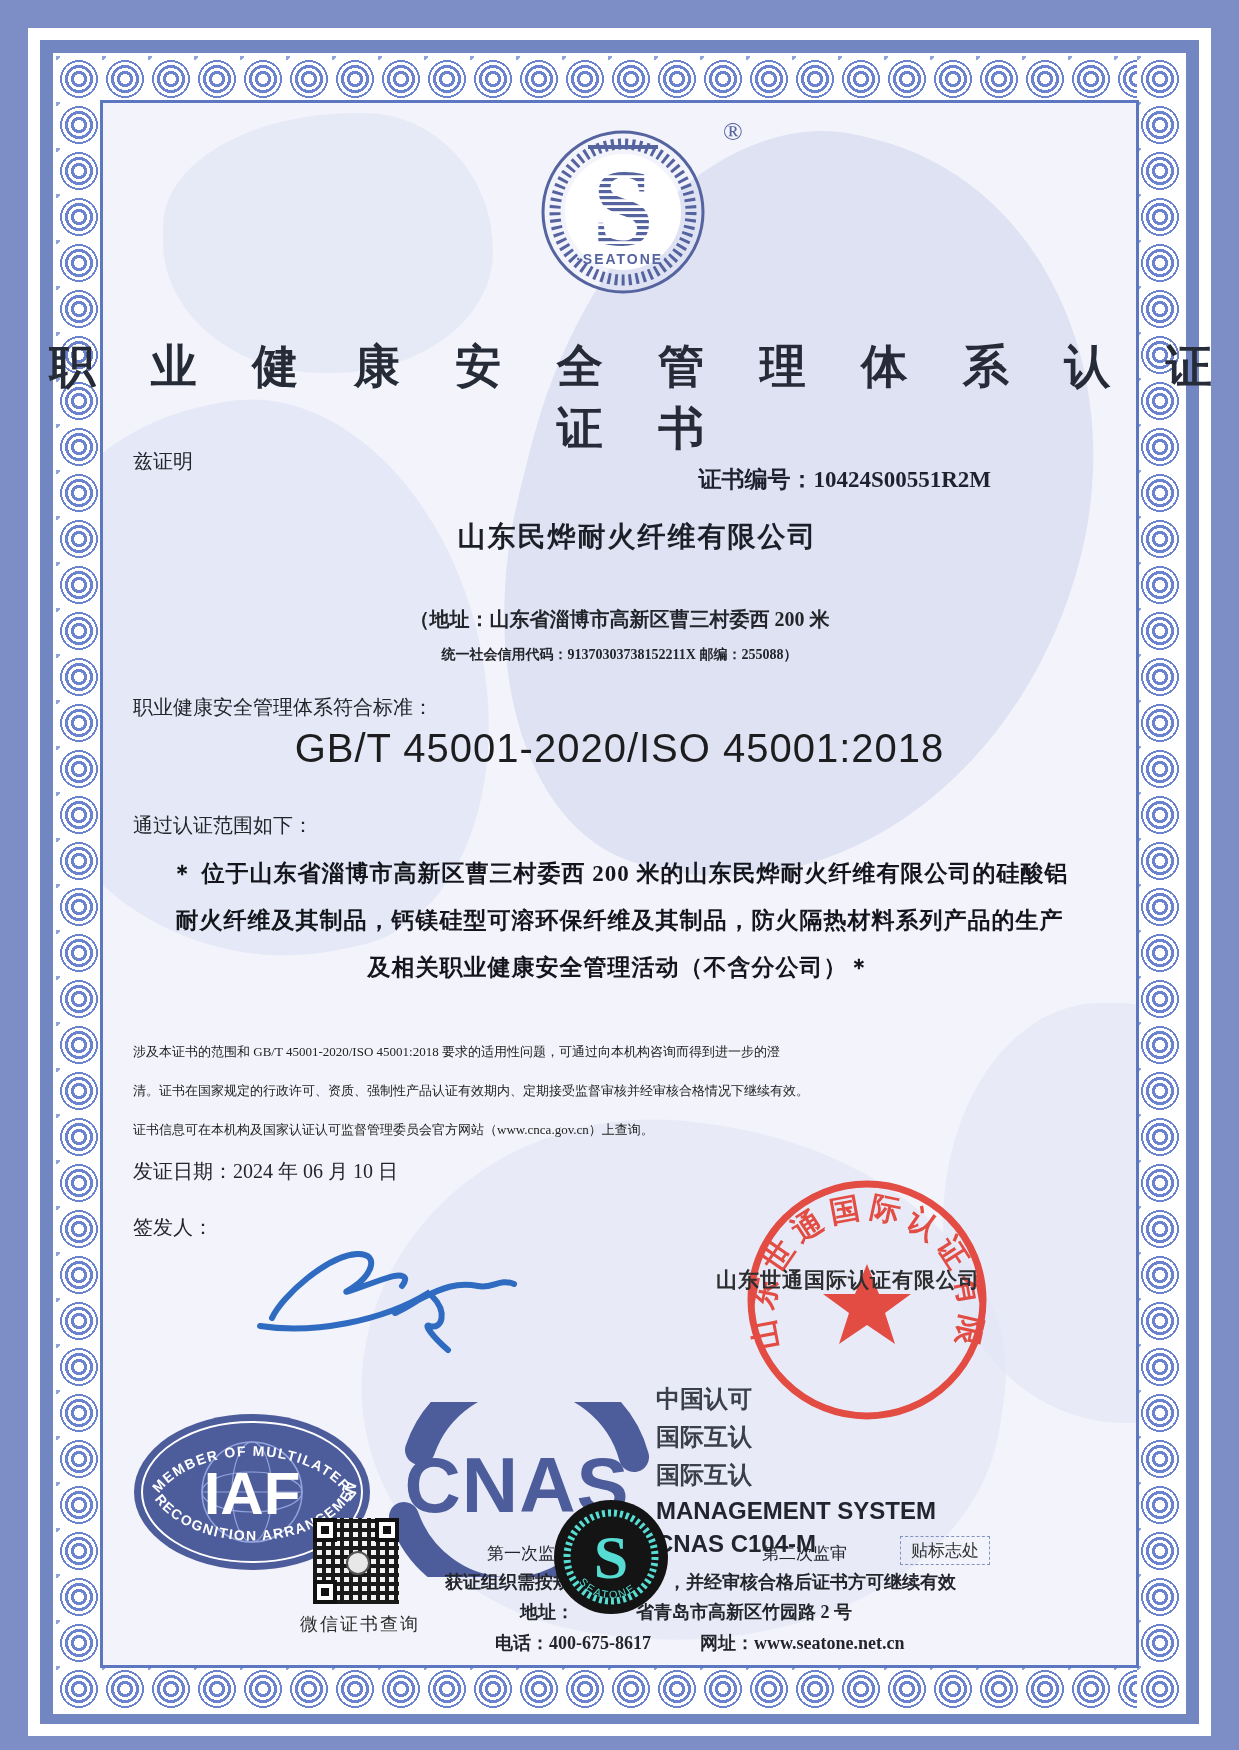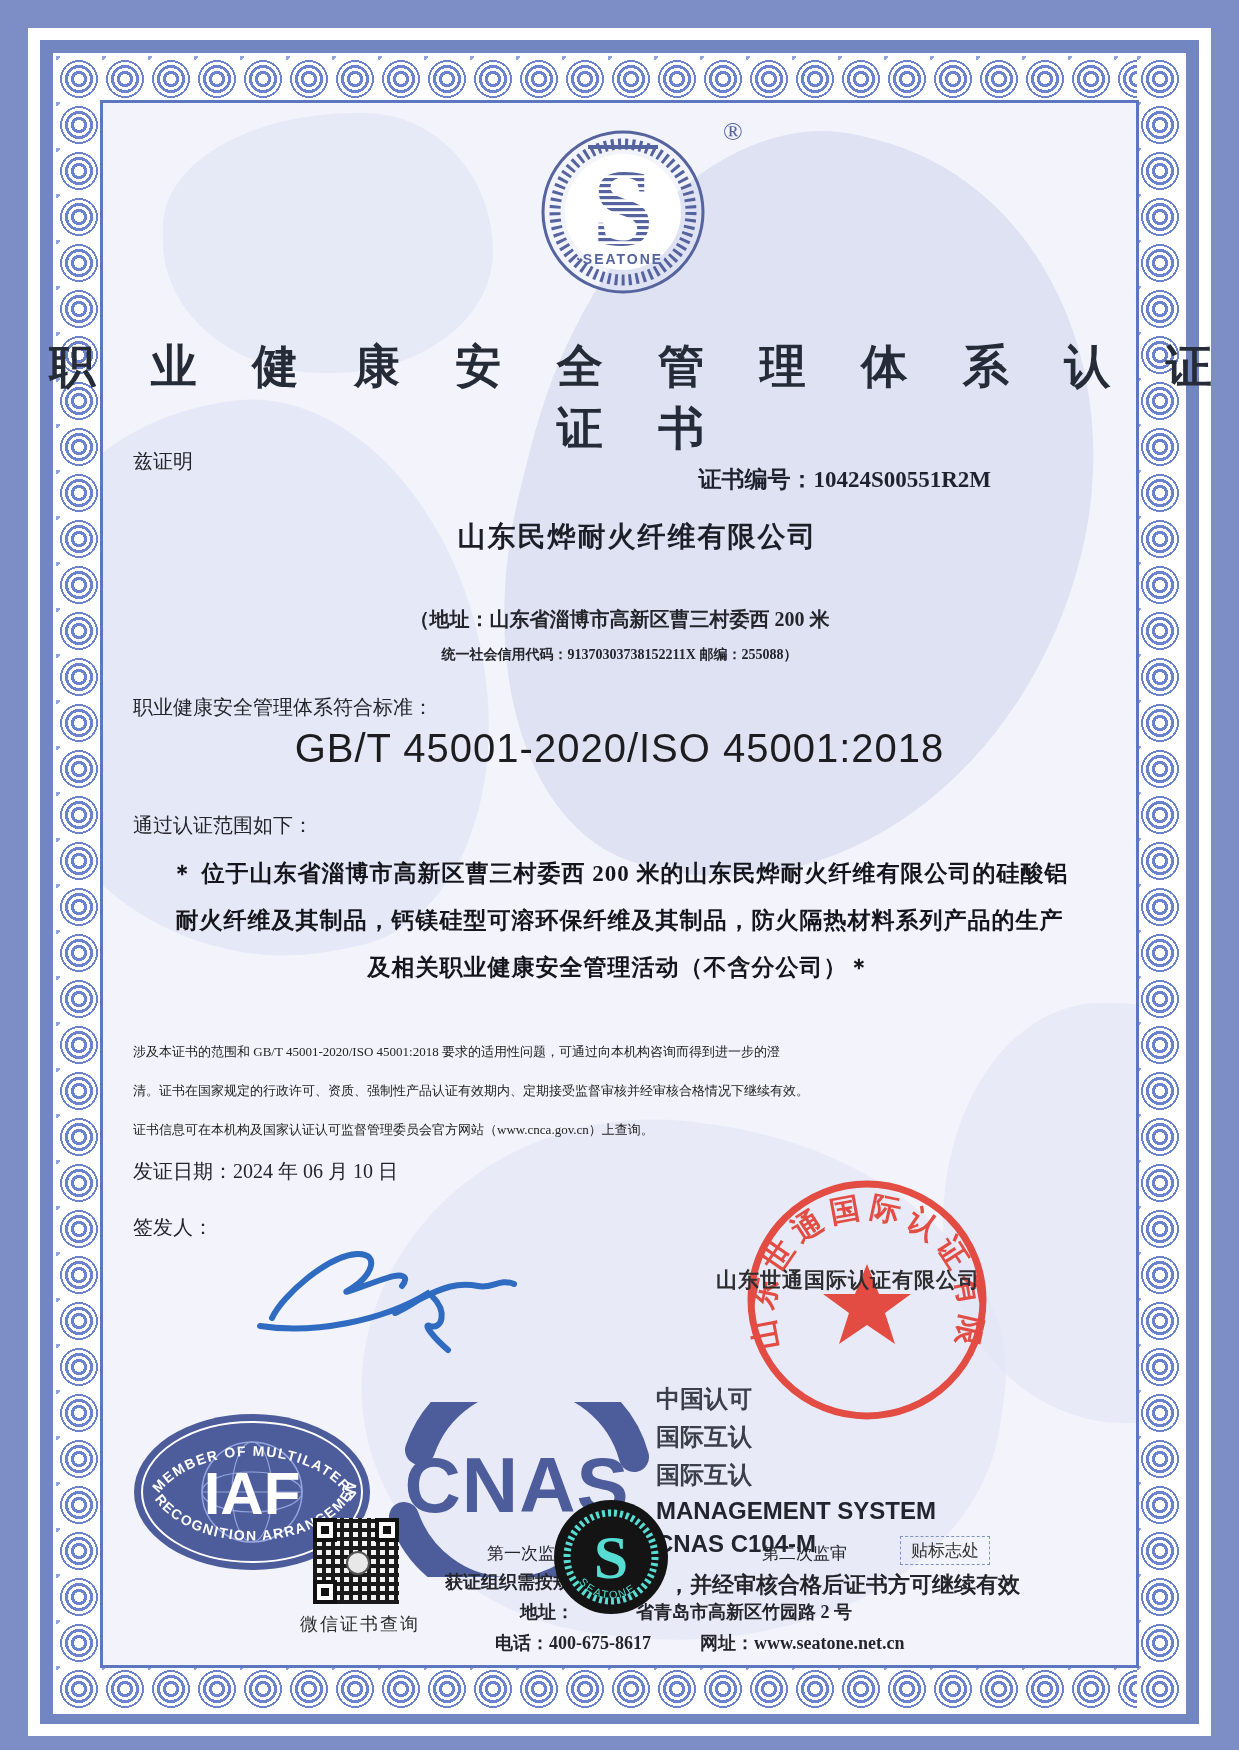--- a/index.html
+++ b/index.html
@@ -65,21 +65,21 @@
         repeating-linear-gradient(90deg,#1a1a1a 0 4px,#f2f2f2 4px 9px);}
   .fp{position:absolute;width:16px;height:16px;border:4px solid #111;background:#fff;}
   .fp i{position:absolute;left:4px;top:4px;width:8px;height:8px;background:#111;display:block;}
   .fp.tl{left:0;top:0;} .fp.tr{right:0;top:0;} .fp.bl{left:0;bottom:0;}
   .qrdot{position:absolute;left:33px;top:33px;width:20px;height:20px;border-radius:50%;background:#e8e8e8;border:2px solid #555;}
   .wechat{left:300px;top:1612px;font-size:18px;color:#2c2c2c;letter-spacing:2px;}
   .audit1{left:487px;top:1542px;font-size:17px;}
   .audit2{left:762px;top:1542px;font-size:17px;text-align:center;}
   .sticker-box{left:900px;top:1536px;font-size:17px;border:1px dashed #7f93c0;padding:2px 10px;color:#333;}
   .line1a{left:445px;top:1570px;font-size:18px;font-weight:600;}
-  .line1b{left:668px;top:1570px;font-size:22px;font-weight:600;}
+  .line1b{left:668px;top:1570px;font-size:18px;font-weight:600;}
   .addrA{left:520px;top:1600px;font-size:18px;font-weight:600;}
   .addrB{left:636px;top:1600px;font-size:18px;font-weight:600;}
   .tel{left:495px;top:1631px;font-size:18px;font-weight:600;}
   .web{left:700px;top:1631px;font-size:18px;font-weight:700;}
   .holo{left:552px;top:1498px;z-index:6;}
   .toplogo{left:518px;top:112px;}
 </style>
 </head>
 <body>
 

